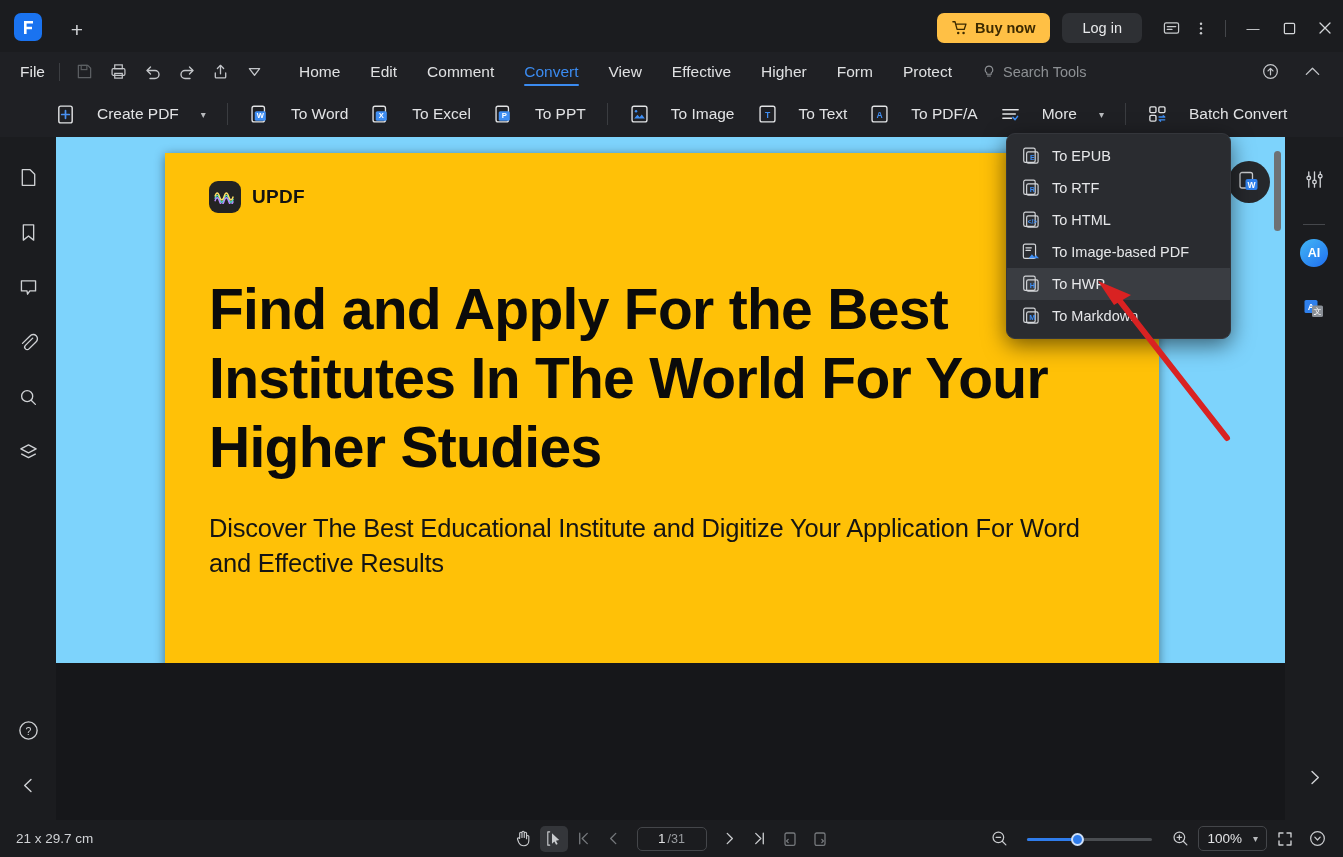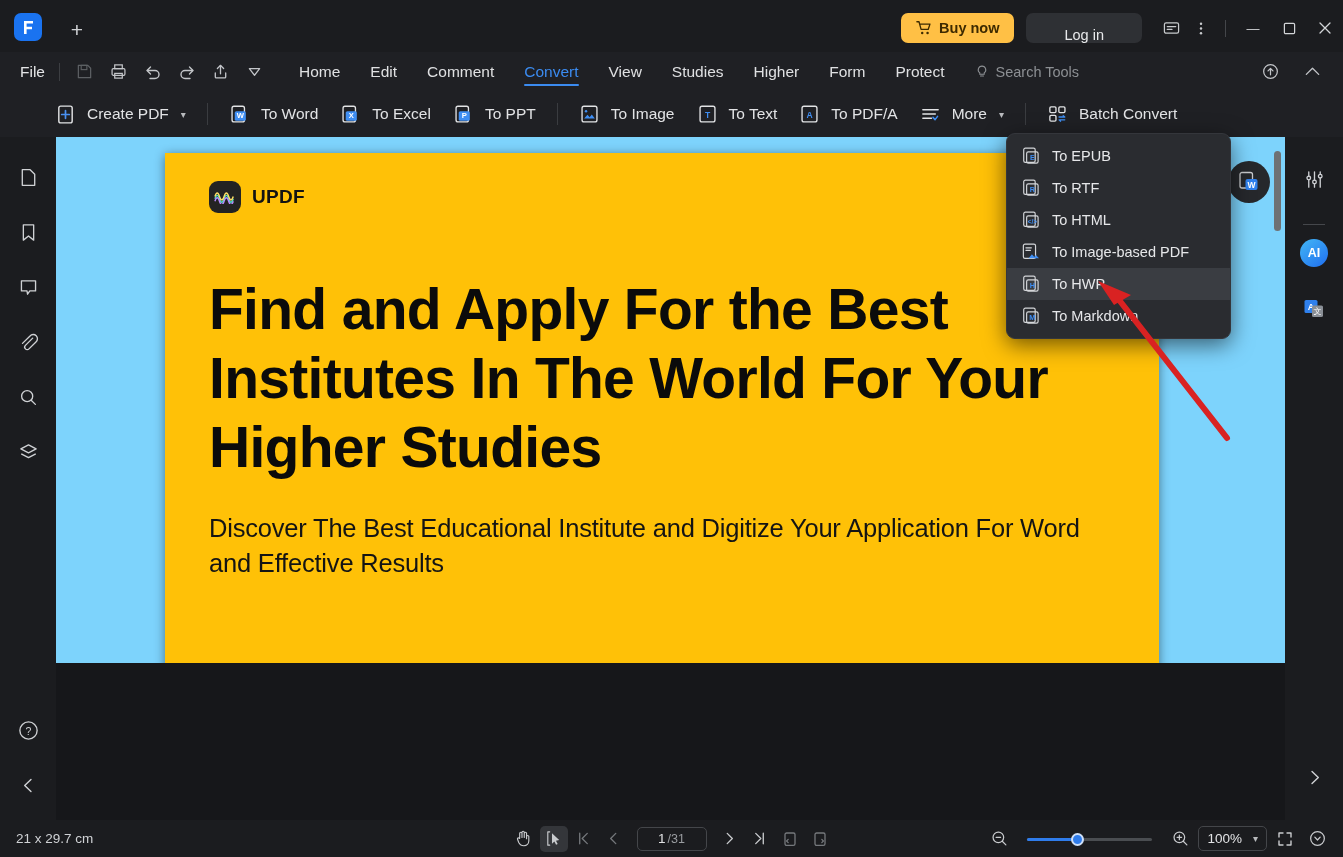--- a/index.html
+++ b/index.html
@@ -43,21 +43,21 @@
   .title-right {
     margin-left: auto; display: flex; align-items: center; gap: 0; padding-bottom: 9px;
   }
   .buy-btn {
     height: 30px; background: #ffc045; color: #3d2a00; font-size: 14.5px; font-weight: bold;
     border-radius: 7px; display: flex; align-items: center; gap: 7px; padding: 0 15px;
     margin-right: 12px;
   }
   .login-btn {
     height: 30px; background: #2e3034; color: #e8e9eb; font-size: 14.5px;
-    border-radius: 7px; display: flex; align-items: flex-end; padding: 0 38px; margin-right: 14px;
+    border-radius: 7px; display: flex; align-items: center; padding: 0 20px; margin-right: 14px;
   }
   .ticon {
     width: 30px; height: 30px; display: flex; align-items: center; justify-content: center;
     color: #c8cacd;
   }
   .tdivider { width: 1px; height: 17px; background: #44464a; margin: 0 9px; }
   .win-btn {
     width: 36px; height: 30px; display: flex; align-items: center; justify-content: center;
     color: #d3d5d8; font-size: 13px;
   }
@@ -89,21 +89,21 @@
     font-size: 14.5px;
   }
   .menu-right { margin-left: auto; display: flex; align-items: center; padding-right: 14px; gap: 8px; }
 
   
   .toolbar {
     position: absolute; top: 91px; left: 0; width: 1343px; height: 46px;
     background: #1f2024; display: flex; align-items: center; padding-left: 44px;
   }
   .tb-item {
-    display: flex; align-items: center; gap: 11px; color: #e2e3e5; font-size: 15.5px;
+    display: flex; align-items: center; gap: 21px; color: #e2e3e5; font-size: 15.5px;
     height: 34px; padding: 0 11px; border-radius: 6px; white-space: nowrap;
   }
   .tb-sep { width: 1px; height: 22px; background: #3a3c40; margin: 0 10px; }
   .chev { font-size: 10px; color: #b8babd; margin-left: 1px; }
   .doc-ico { width: 21px; height: 21px; flex: none; }
 
   
   .dropdown {
     position: absolute; left: 1006px; top: 133px; width: 225px;
     background: #2a2c30; border-radius: 9px; padding: 6px 0;
@@ -328,21 +328,21 @@
           <path d="M2.5 5h11L8 12z" fill="none" stroke="currentColor" stroke-width="1.3" stroke-linejoin="round"></path>
         </svg>
     </div>
 
     <div class="menu-items">
       <div class="menu-item">Home</div>
       <div class="menu-item">Edit</div>
       <div class="menu-item">Comment</div>
       <div class="menu-item active">Convert</div>
       <div class="menu-item">View</div>
-      <div class="menu-item">Studies</div>
+      <div class="menu-item">Effective</div>
       <div class="menu-item">Higher</div>
       <div class="menu-item">Form</div>
       <div class="menu-item">Protect</div>
     </div>
 
     <div class="search-tools">
       <svg width="16" height="16" viewBox="0 0 18 18">
           <path d="M9 2.4a4.2 4.2 0 00-2.5 7.6v1.6h5V10A4.2 4.2 0 009 2.4z" fill="none" stroke="currentColor" stroke-width="1.2"></path>
           <path d="M7.3 13.6h3.4" stroke="currentColor" stroke-width="1.2" stroke-linecap="round"></path>
         </svg>

